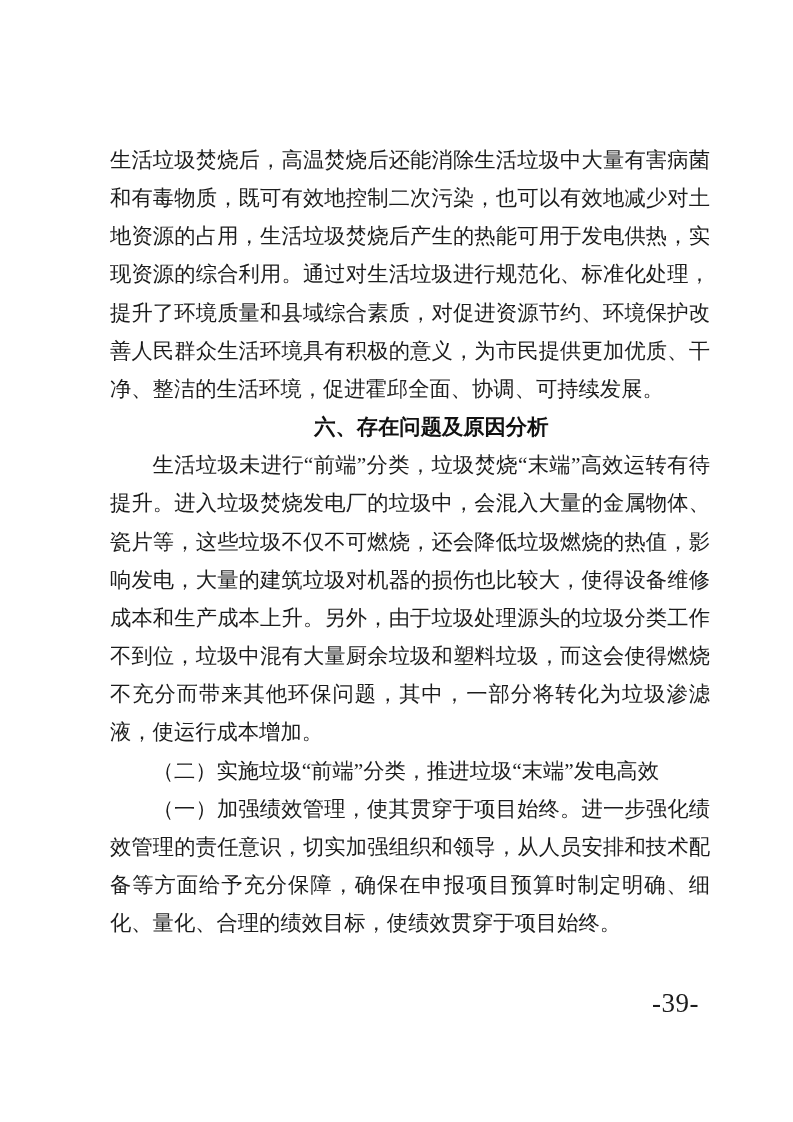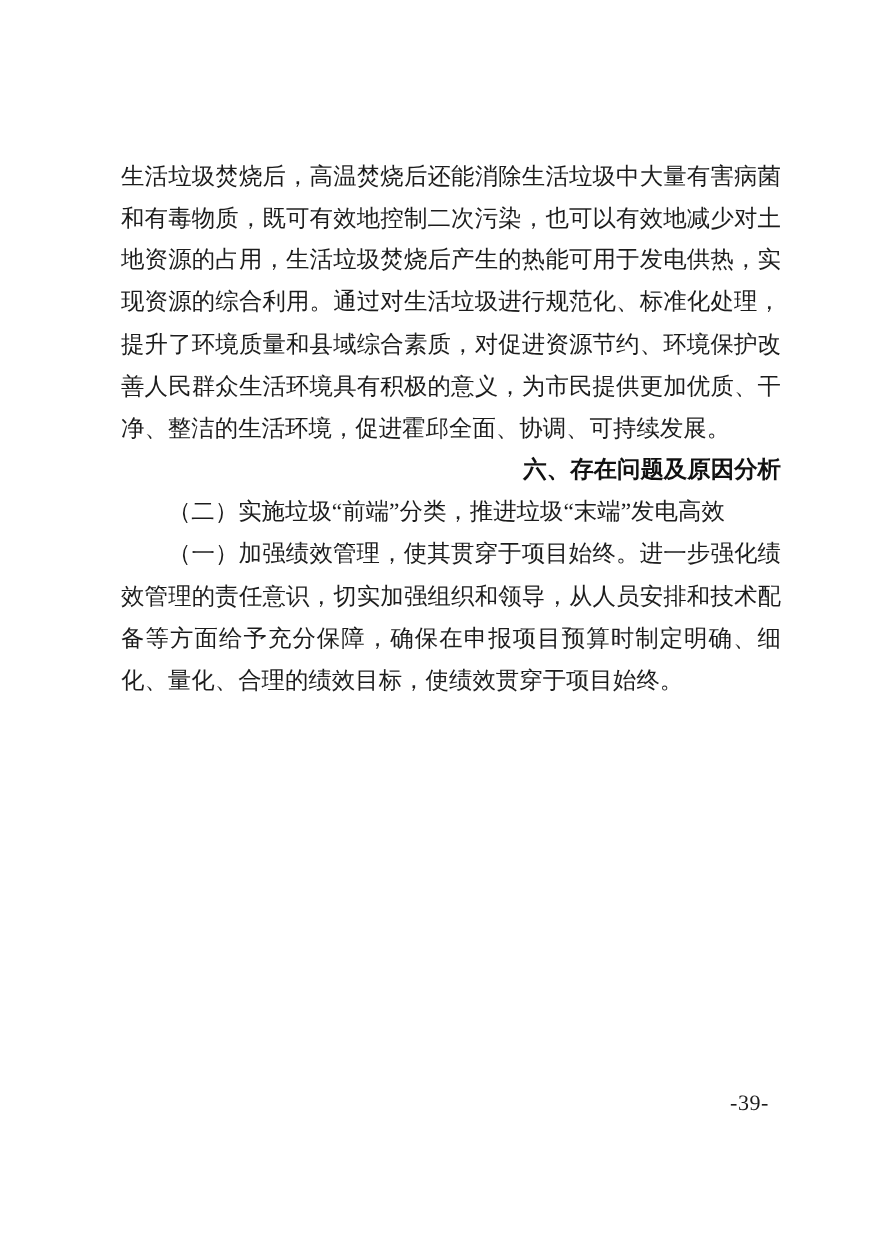--- a/index.html
+++ b/index.html
@@ -42,38 +42,39 @@
     text-indent: 0;
   }
   .heading {
     margin: 0;
     padding: 0;
     font-size: 21.3px;
     line-height: 38.15px;
     font-weight: bold;
     font-family: "Liberation Sans", sans-serif;
     text-indent: 2em;
-    text-align: right;
+    text-align: center;
     color: #111111;
   }
   .page-number {
     position: absolute;
     top: 991px;
     right: 106px;
-    font-size: 20px;
+    font-size: 27px;
     line-height: 24px;
     letter-spacing: 0.5px;
     font-family: "Liberation Serif", serif;
     color: #1c1c1c;
   }
 </style>
 </head>
 <body>
 
 <div class="page">
   <div class="content">
     <p class="para no-indent">生活垃圾焚烧后，高温焚烧后还能消除生活垃圾中大量有害病菌和有毒物质，既可有效地控制二次污染，也可以有效地减少对土地资源的占用，生活垃圾焚烧后产生的热能可用于发电供热，实现资源的综合利用。通过对生活垃圾进行规范化、标准化处理，提升了环境质量和县域综合素质，对促进资源节约、环境保护改善人民群众生活环境具有积极的意义，为市民提供更加优质、干净、整洁的生活环境，促进霍邱全面、协调、可持续发展。</p>
     <h2 class="heading">六、存在问题及原因分析</h2>
+    <p class="para">生活垃圾未进行“前端”分类，垃圾焚烧“末端”高效运转有待提升。进入垃圾焚烧发电厂的垃圾中，会混入大量的金属物体、瓷片等，这些垃圾不仅不可燃烧，还会降低垃圾燃烧的热值，影响发电，大量的建筑垃圾对机器的损伤也比较大，使得设备维修成本和生产成本上升。另外，由于垃圾处理源头的垃圾分类工作不到位，垃圾中混有大量厨余垃圾和塑料垃圾，而这会使得燃烧不充分而带来其他环保问题，其中，一部分将转化为垃圾渗滤液，使运行成本增加。</p>
     <p class="para">（二）实施垃圾“前端”分类，推进垃圾“末端”发电高效</p>
     <p class="para">（一）加强绩效管理，使其贯穿于项目始终。进一步强化绩效管理的责任意识，切实加强组织和领导，从人员安排和技术配备等方面给予充分保障，确保在申报项目预算时制定明确、细化、量化、合理的绩效目标，使绩效贯穿于项目始终。</p>
   </div>
   <div class="page-number">-39-</div>
 </div>
 
 </body></html>

